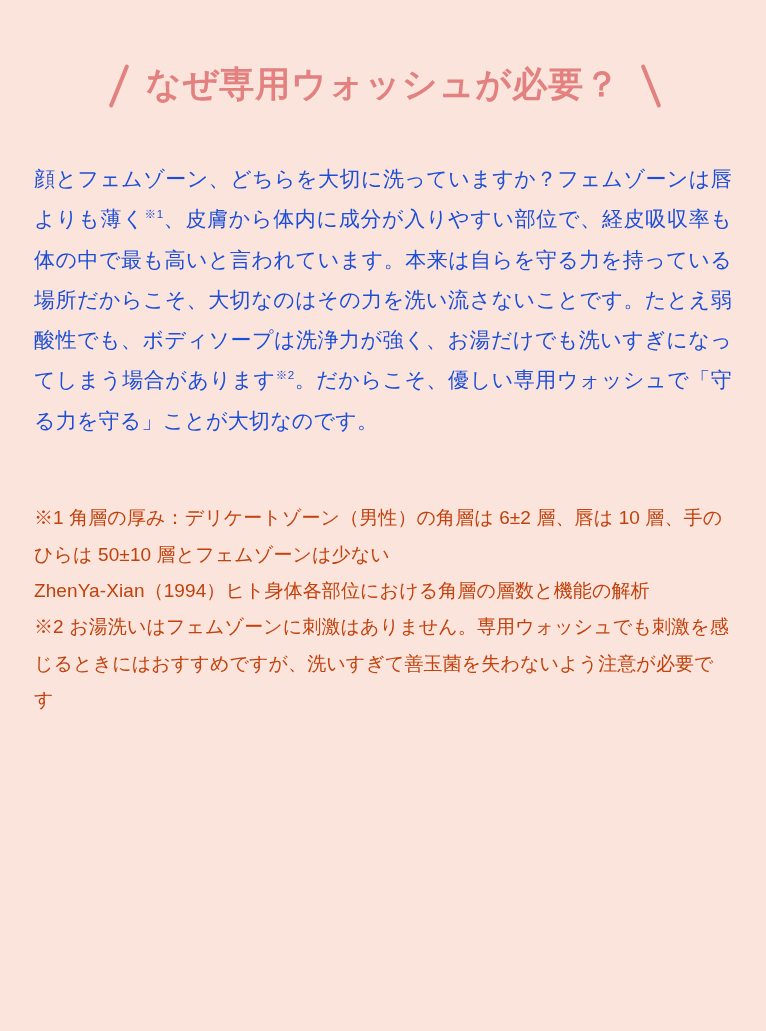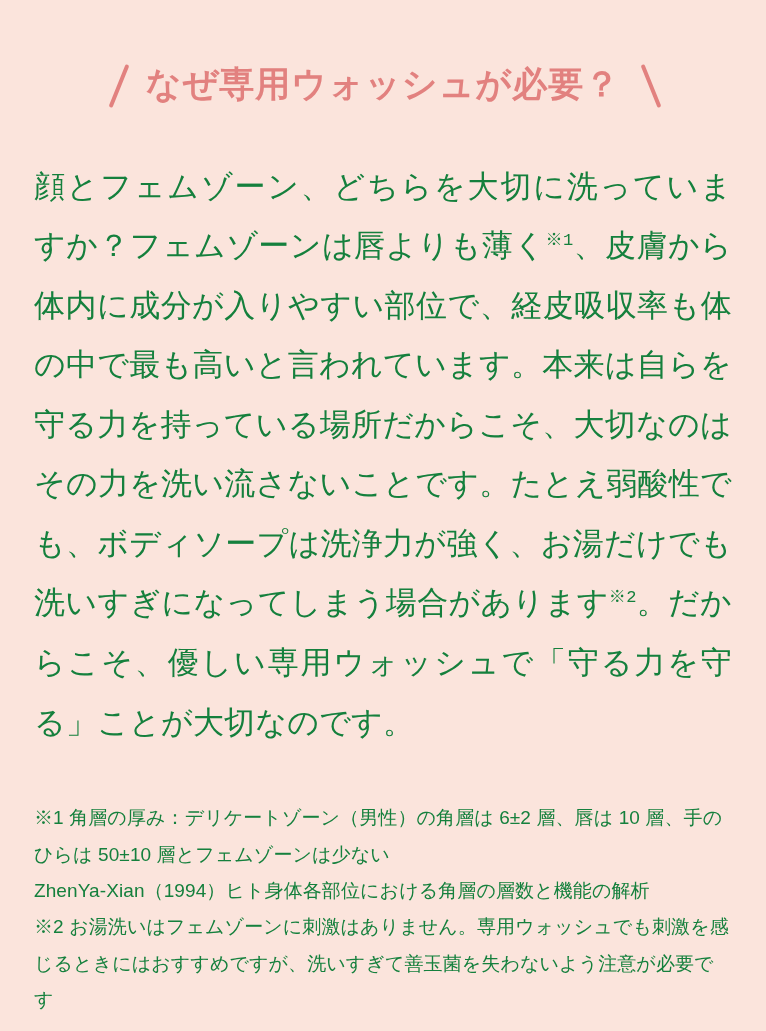--- a/index.html
+++ b/index.html
@@ -59,38 +59,37 @@
     font-size: 35px;
     font-weight: bold;
     letter-spacing: 1px;
     white-space: nowrap;
     line-height: 1.2;
   }
 
   
   .body-copy {
     margin-top: 30px;
-    color: #15803d;
-    font-size: 31px;
+    color: #1d4ed8;
+    font-size: 21px;
     line-height: 1.92;
     letter-spacing: 0.2px;
     text-align: justify;
     text-justify: inter-character;
-    font-family: Liberation Mono, monospace;
   }
   .body-copy sup {
     font-size: 0.55em;
     vertical-align: super;
     line-height: 0;
   }
 
   
   .footnotes {
-    margin-top: 46px;
-    color: #15803d;
+    margin-top: 59px;
+    color: #c2410c;
     font-size: 19px;
     line-height: 1.92;
     letter-spacing: 0.1px;
   }
   .footnote-line {
     margin: 0;
   }
 </style>
 </head>
 <body>

